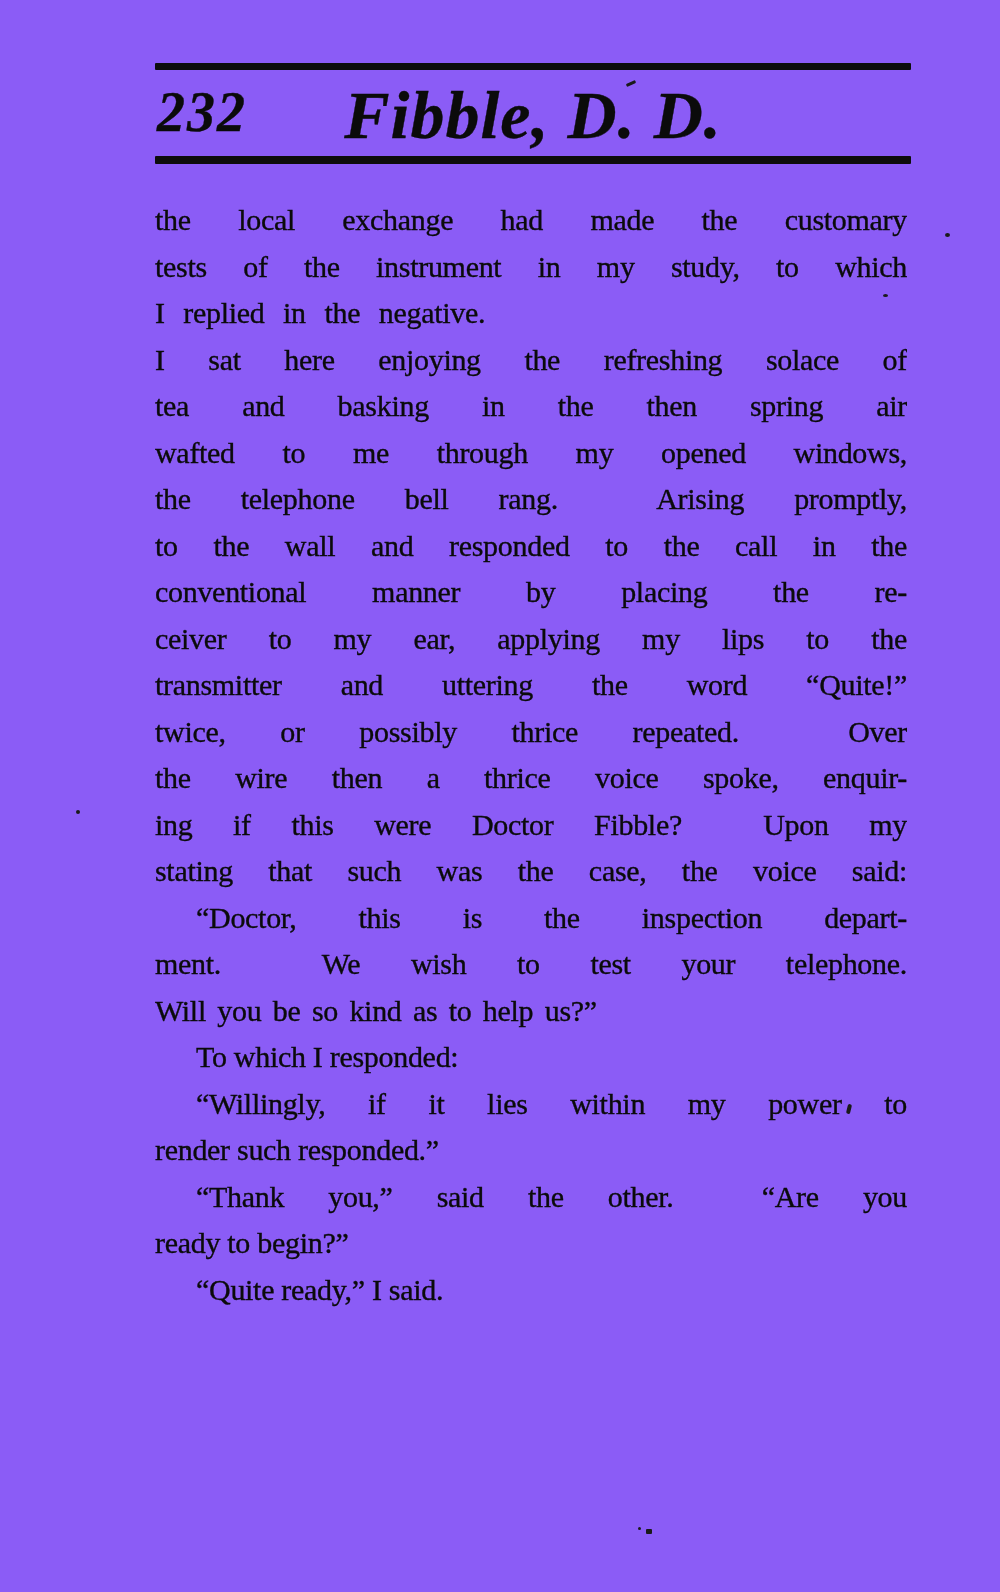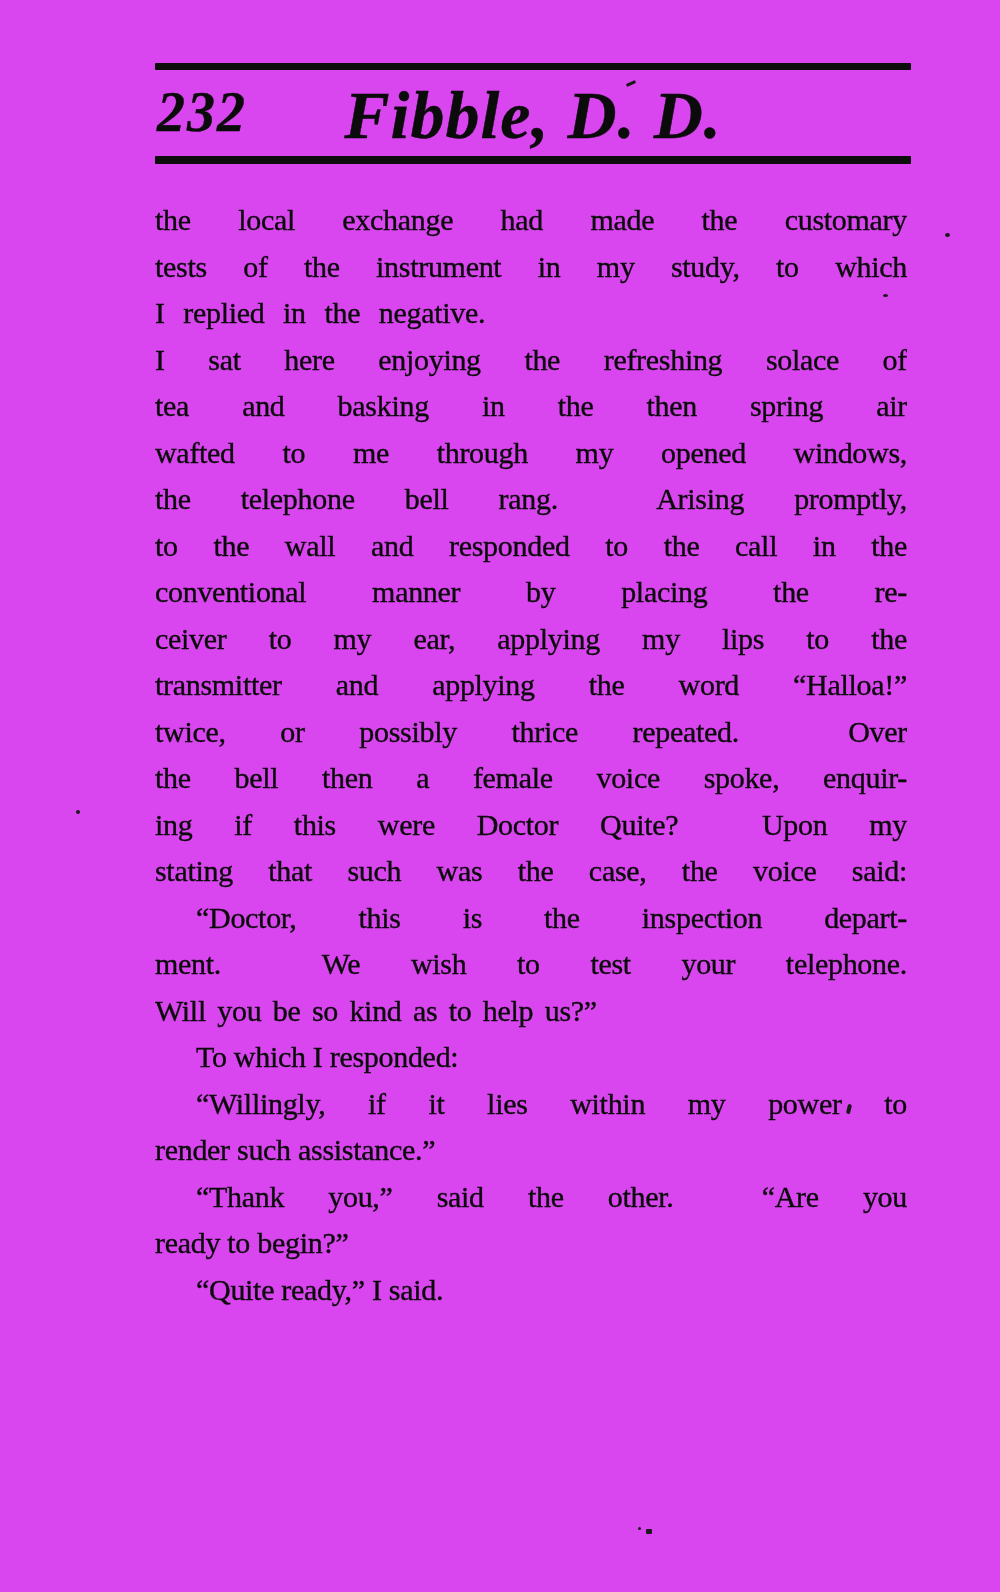--- a/index.html
+++ b/index.html
@@ -1,20 +1,20 @@
 <!DOCTYPE html>
 <html><head>
 <meta charset="utf-8">
 <style>
   html, body { margin: 0; padding: 0; background: #ffffff; }
   .page {
     position: relative;
     width: 1000px;
     height: 1592px;
-    background: #d946ef;
+    background: #8b5cf6;
     overflow: hidden;
     font-family: "Liberation Serif", "DejaVu Serif", serif;
     color: #0b0b0b;
     -webkit-text-stroke: 0.35px #0b0b0b;
   }
   .rule {
     position: absolute;
     left: 155px;
     width: 756px;
     background: #0d0d0d;
@@ -104,31 +104,31 @@
     <div class="ln j">the local exchange had made the customary</div>
     <div class="ln j">tests of the instrument in my study, to which</div>
     <div class="ln wide">I replied in the negative.</div>
     <div class="ln j">I sat here enjoying the refreshing solace of</div>
     <div class="ln j">tea and basking in the then spring air</div>
     <div class="ln j">wafted to me through my opened windows,</div>
     <div class="ln j">the telephone bell rang.  Arising promptly,</div>
     <div class="ln j">to the wall and responded to the call in the</div>
     <div class="ln j">conventional manner by placing the re-</div>
     <div class="ln j">ceiver to my ear, applying my lips to the</div>
-    <div class="ln j">transmitter and applying the word “Halloa!”</div>
+    <div class="ln j">transmitter and uttering the word “Quite!”</div>
     <div class="ln j">twice, or possibly thrice repeated.  Over</div>
-    <div class="ln j">the bell then a female voice spoke, enquir-</div>
-    <div class="ln j">ing if this were Doctor Quite?  Upon my</div>
+    <div class="ln j">the wire then a thrice voice spoke, enquir-</div>
+    <div class="ln j">ing if this were Doctor Fibble?  Upon my</div>
     <div class="ln j">stating that such was the case, the voice said:</div>
     <div class="ln j indent">“Doctor, this is the inspection depart-</div>
     <div class="ln j">ment.  We wish to test your telephone.</div>
     <div class="ln w2">Will you be so kind as to help us?”</div>
     <div class="ln indent">To which I responded:</div>
     <div class="ln j indent">“Willingly, if it lies within my power to</div>
-    <div class="ln">render such assistance.”</div>
+    <div class="ln">render such responded.”</div>
     <div class="ln j indent">“Thank you,” said the other.  “Are you</div>
     <div class="ln">ready to begin?”</div>
     <div class="ln indent">“Quite ready,” I said.</div>
   </div>
 
   <div class="speck s1"></div>
   <div class="speck s2"></div>
   <div class="speck s3"></div>
   <div class="speck s4"></div>
   <div class="speck s5"></div>

